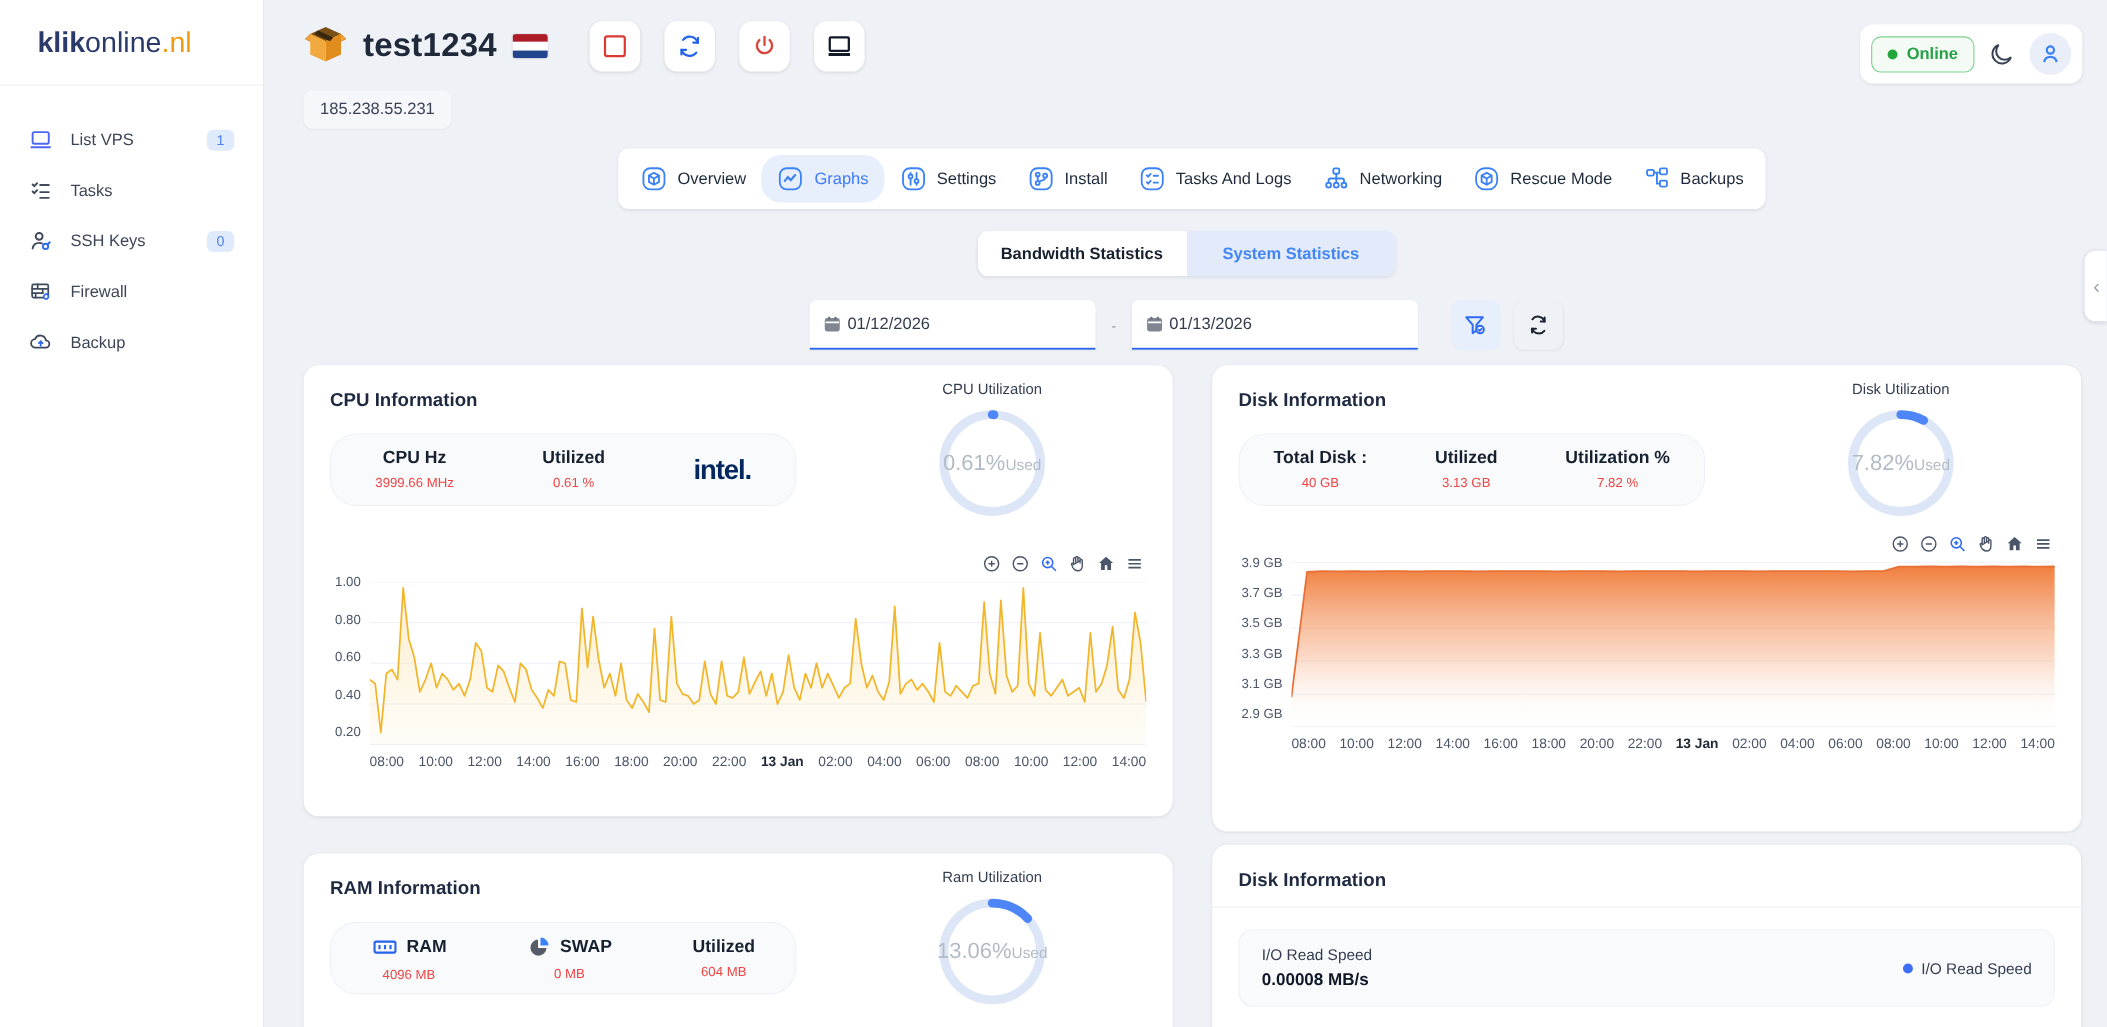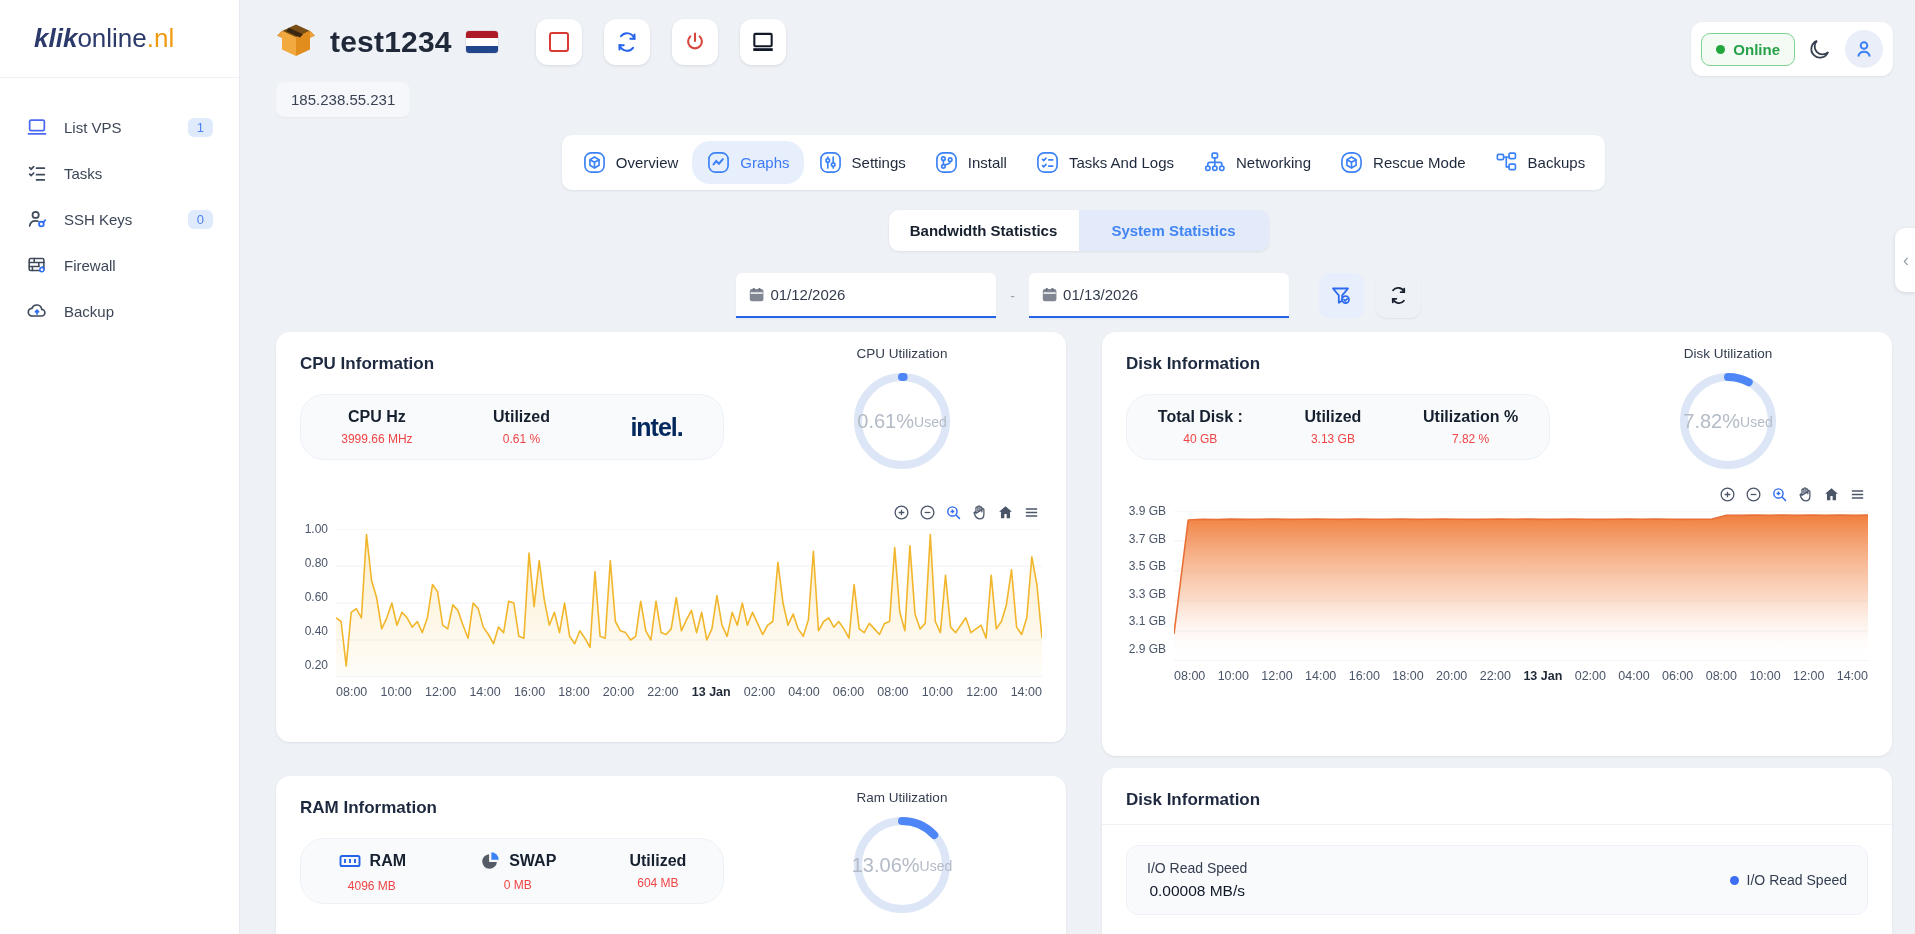--- a/index.html
+++ b/index.html
@@ -2,21 +2,21 @@
 <html><head>
 <meta charset="utf-8">
 <style>
   * { margin:0; padding:0; box-sizing:border-box; }
   html,body { width:1915px; height:934px; overflow:hidden; font-family:"Liberation Sans",sans-serif; background:#eef1f6; }
   .app { display:flex; width:100%; height:100%; }
 
   
   .sidebar { width:240px; background:#fff; border-right:1px solid #e7ebf1; flex:none; height:100%; }
   .logo-box { height:78px; display:flex; align-items:center; padding-left:34px; border-bottom:1px solid #eef1f5; cursor:pointer; }
-  .logo-box .b1 { font-size:26px; font-weight:700; color:#2c3a6b;font-style:italic; }
+  .logo-box .b1 { font-size:26px; font-weight:700; color:#2c3a6b; }
   .logo-box .b2 { font-size:26px; font-weight:400; color:#2c3a6b; }
   .logo-box .b3 { font-size:26px; font-weight:400; color:#f09a0f; }
   .side-menu { padding:26px 14px 0 14px; }
   .side-item { display:flex; align-items:center; gap:16px; padding:12px 12px; border-radius:8px; cursor:pointer; }
   .side-item .lbl { font-size:15px; color:#3c4657; }
   .side-item .s-icon { width:22px; height:22px; display:flex; align-items:center; justify-content:center; }
   .side-badge { margin-left:auto; background:#dfeafc; color:#4d82f3; font-size:13px; padding:2px 9px; border-radius:6px; }
 
   
   .main { flex:1; position:relative; padding:18px 0 0 36px; }
@@ -79,21 +79,21 @@
   .chart-body { display:flex; }
   .y-axis { display:flex; flex-direction:column; justify-content:space-between; align-items:flex-end; padding-right:8px; font-size:12px; color:#4a5568; flex:none; transform:translateY(-6px); }
   .y-axis span { line-height:12px; }
   .plot { flex:1; position:relative; }
   .x-axis { display:flex; justify-content:space-between; font-size:12.5px; color:#4a5568; padding-top:8px; }
   .x-axis span.bold { font-weight:700; color:#1f2937; }
 
   .divider { height:1px; background:#eef1f5; margin-top:14px; }
   .io-box { background:#f8fafc; border:1px solid #eef2f7; border-radius:12px; display:flex; align-items:center; justify-content:space-between; padding:14px 20px; margin-top:20px; }
   .io-lbl { font-size:14px; color:#333d4f; }
-  .io-val { font-size:15.5px; font-weight:400; color:#101828; margin-top:6px;text-align:center; }
+  .io-val { font-size:15.5px; font-weight:700; color:#101828; margin-top:6px; }
   .legend { display:flex; align-items:center; gap:8px; font-size:14px; color:#333d4f; }
   .legend-dot { width:9px; height:9px; border-radius:50%; background:#3d6ef5; }
 
   .edge-toggle { position:absolute; right:0; top:228px; width:22px; height:64px; background:#fff; border-radius:10px 0 0 10px; box-shadow:0 1px 4px rgba(16,24,40,.12); display:flex; align-items:center; justify-content:center; color:#9aa3af; font-size:18px; cursor:pointer; }
 </style>
 </head>
 <body>
 
 <div class="app">
 

